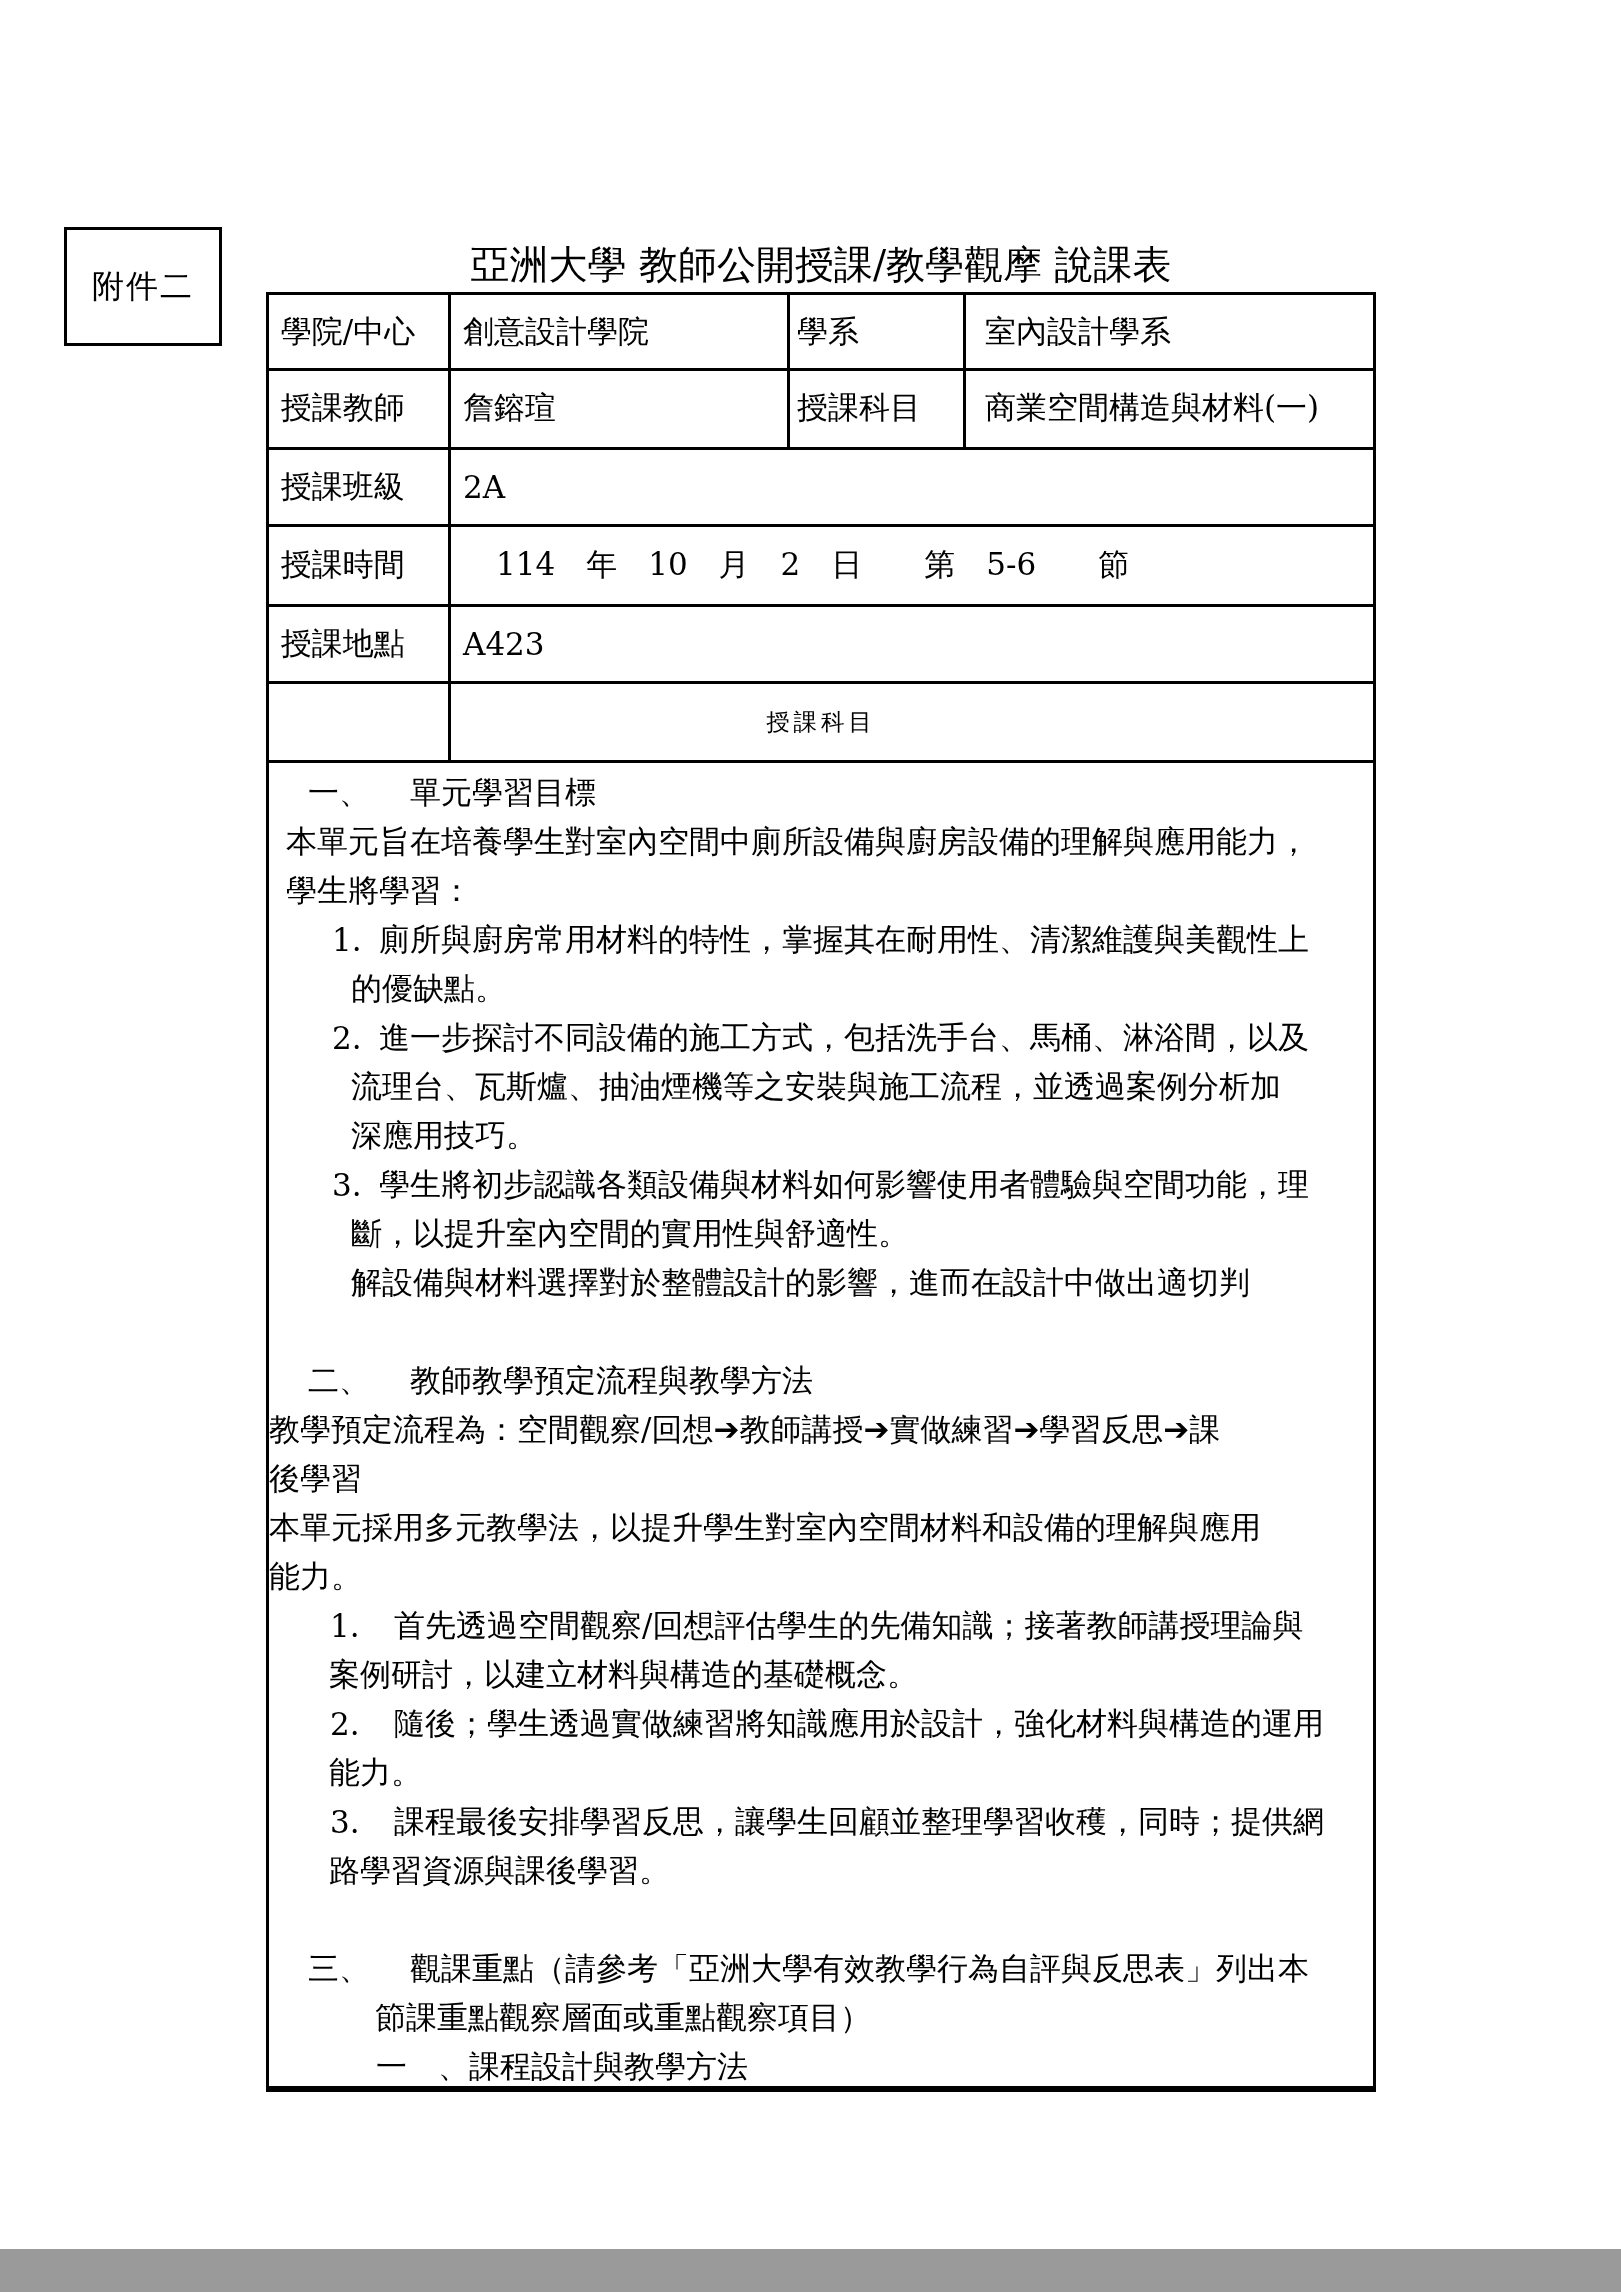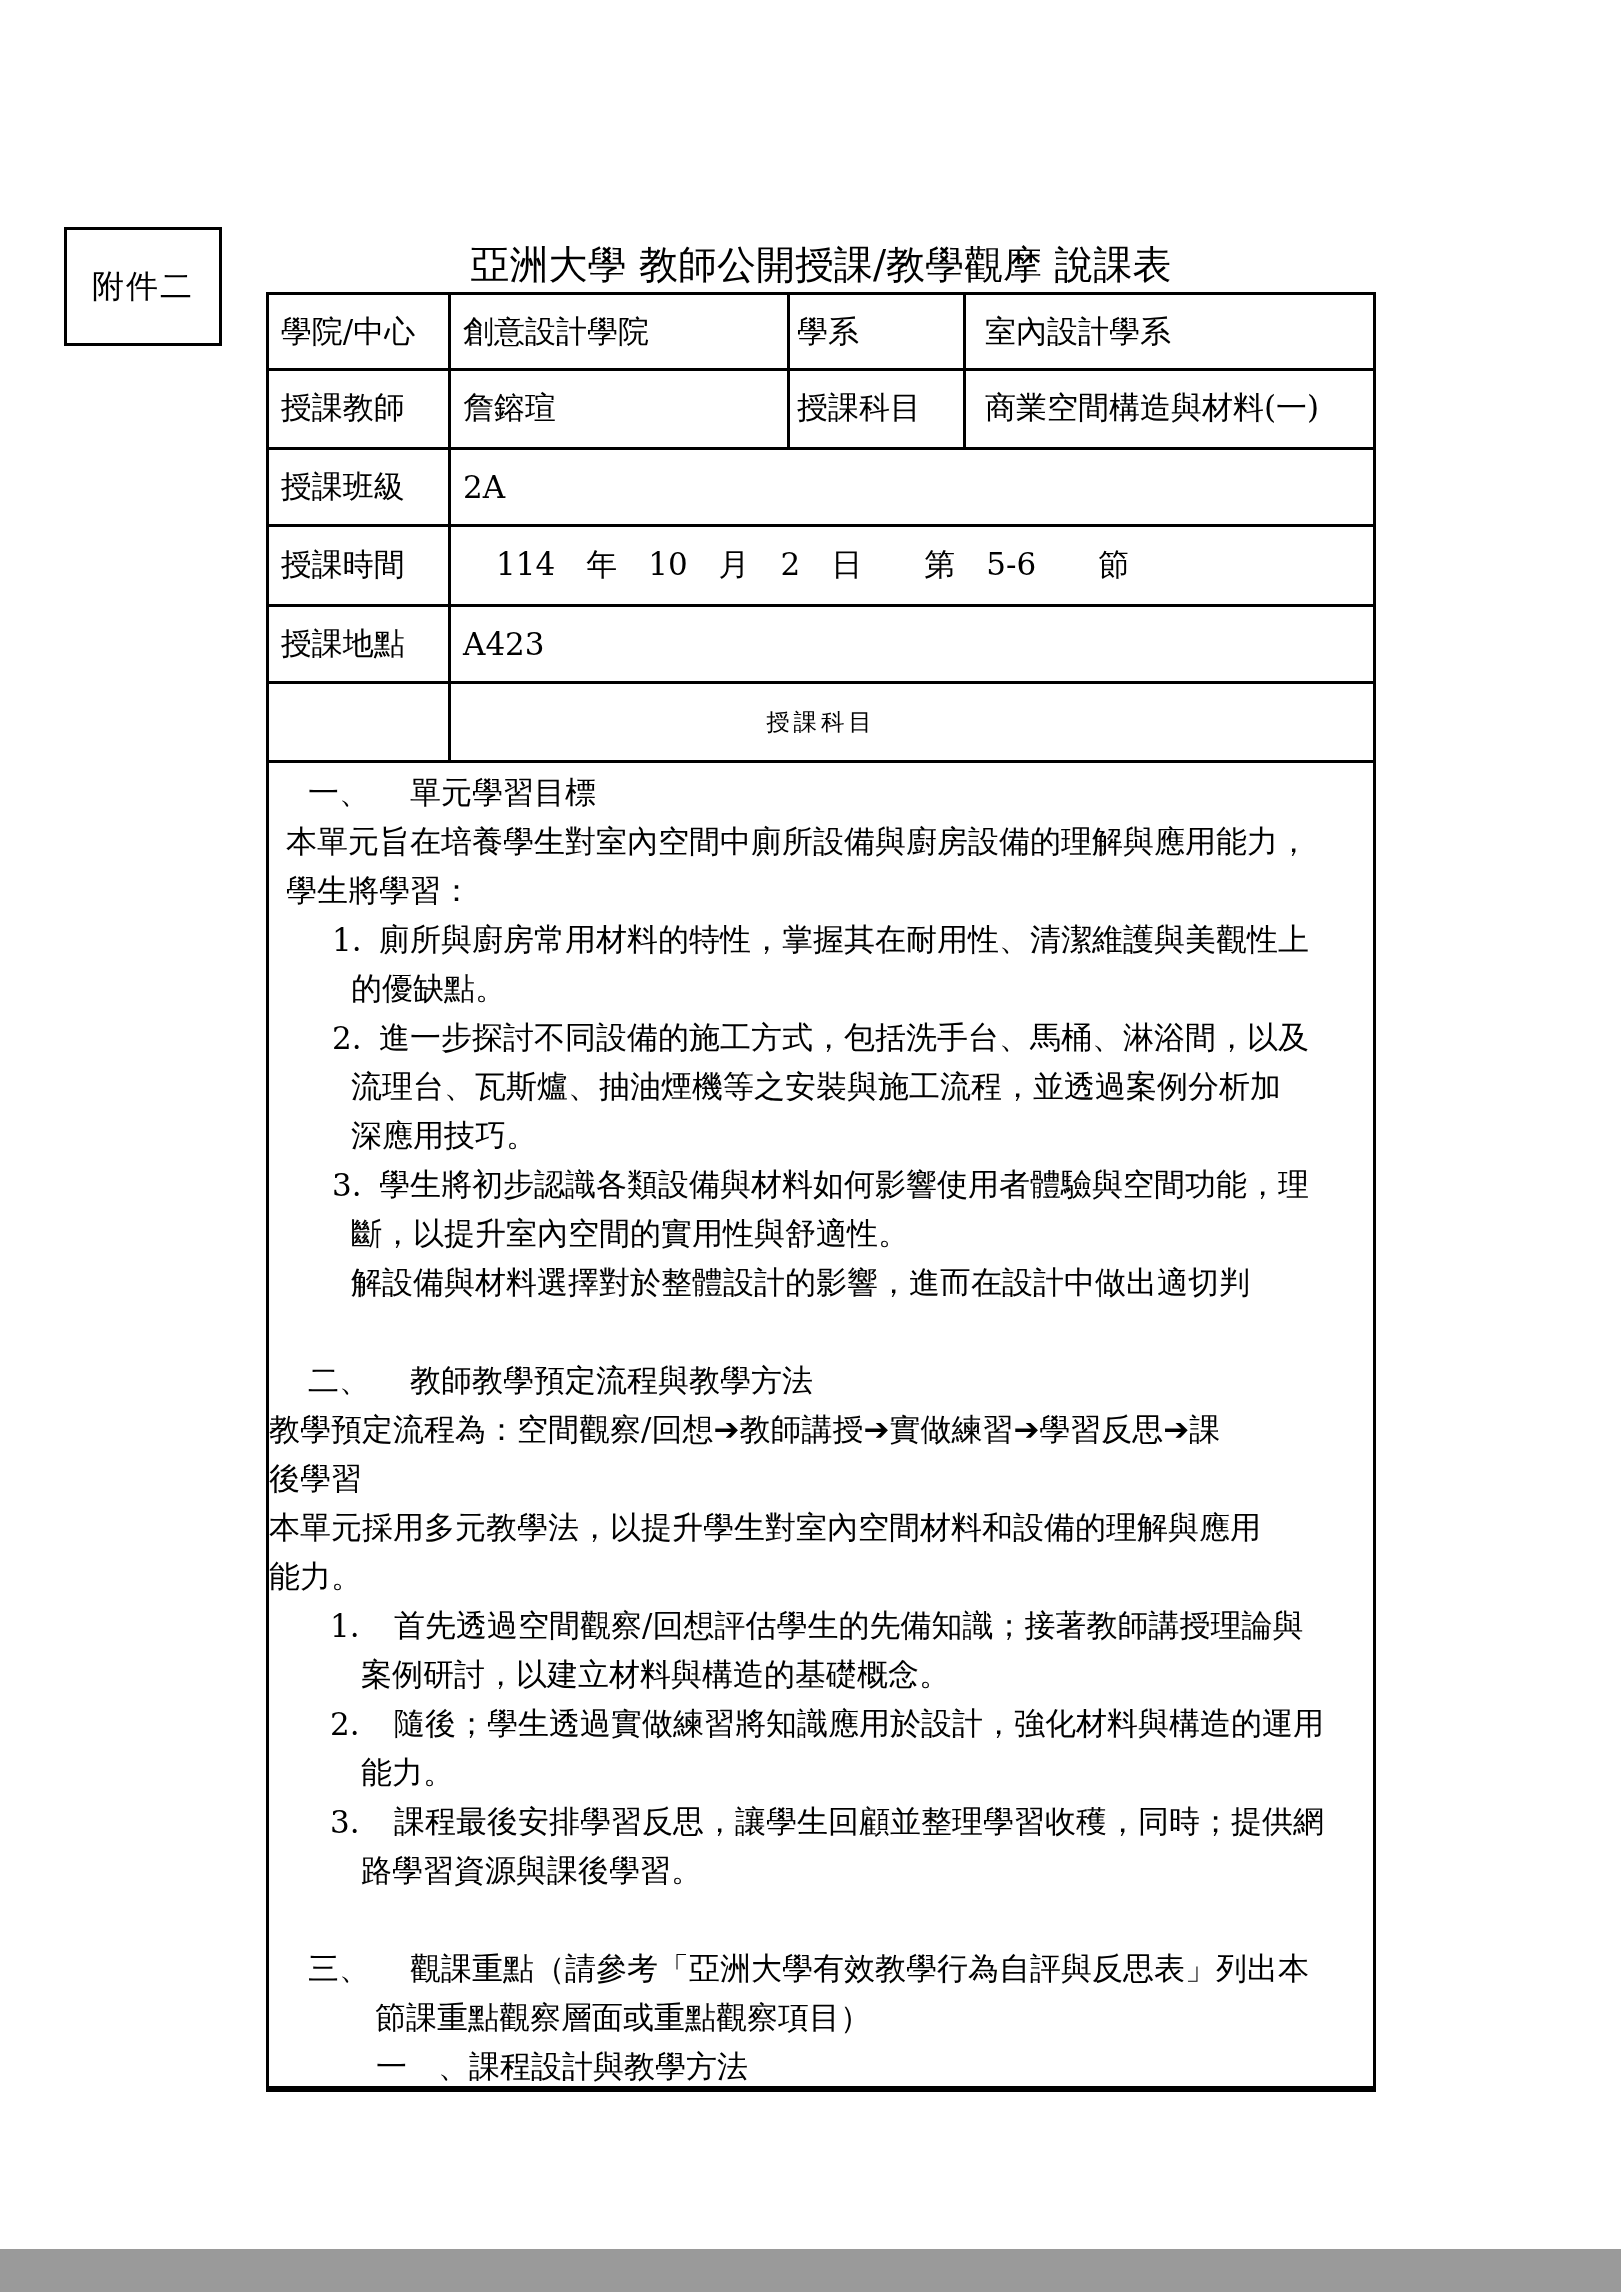--- a/index.html
+++ b/index.html
@@ -44,21 +44,21 @@
   
   .content{position:absolute;left:0;top:468px;width:100%;height:1321px;padding-top:5.9px;box-sizing:border-box;overflow:hidden;}
   .cline{height:49px;display:flex;align-items:center;white-space:nowrap;font-size:31px;}
   .cline .ln-num{flex:0 0 auto;}
   .cline.p{padding-left:17px;}
   .cline.head{padding-left:39px;}   .cline.head .ln-num{width:102px;}
   .cline.li1{padding-left:63px;}    .cline.li1 .ln-num{width:47px;}
   .cline.li1c{padding-left:82px;}
   .cline.p2{}
   .cline.li2{padding-left:61px;}    .cline.li2 .ln-num{width:64px;}
-  .cline.li2c{padding-left:92px;}
+  .cline.li2c{padding-left:60px;}
   .cline.head3c{padding-left:106px;}
   .cline.sub{padding-left:107px;}
 </style>
 </head>
 <body>
 
 <div class="page">
 
   <div class="attach-box">
     <span>附件二</span>

